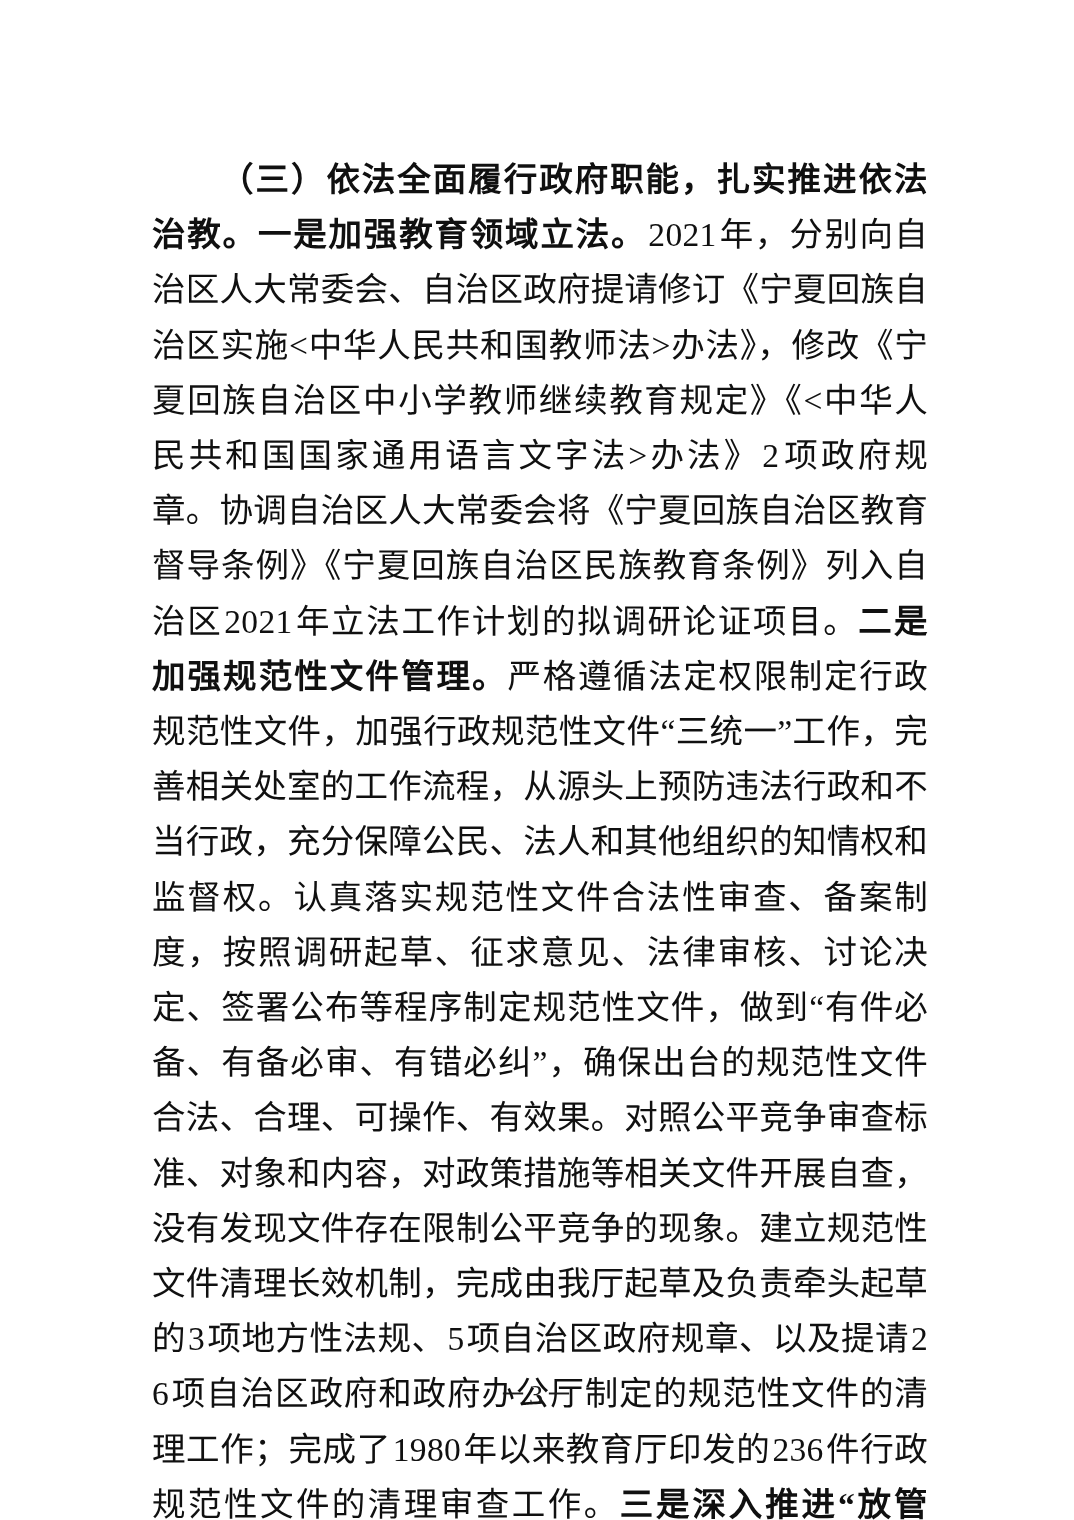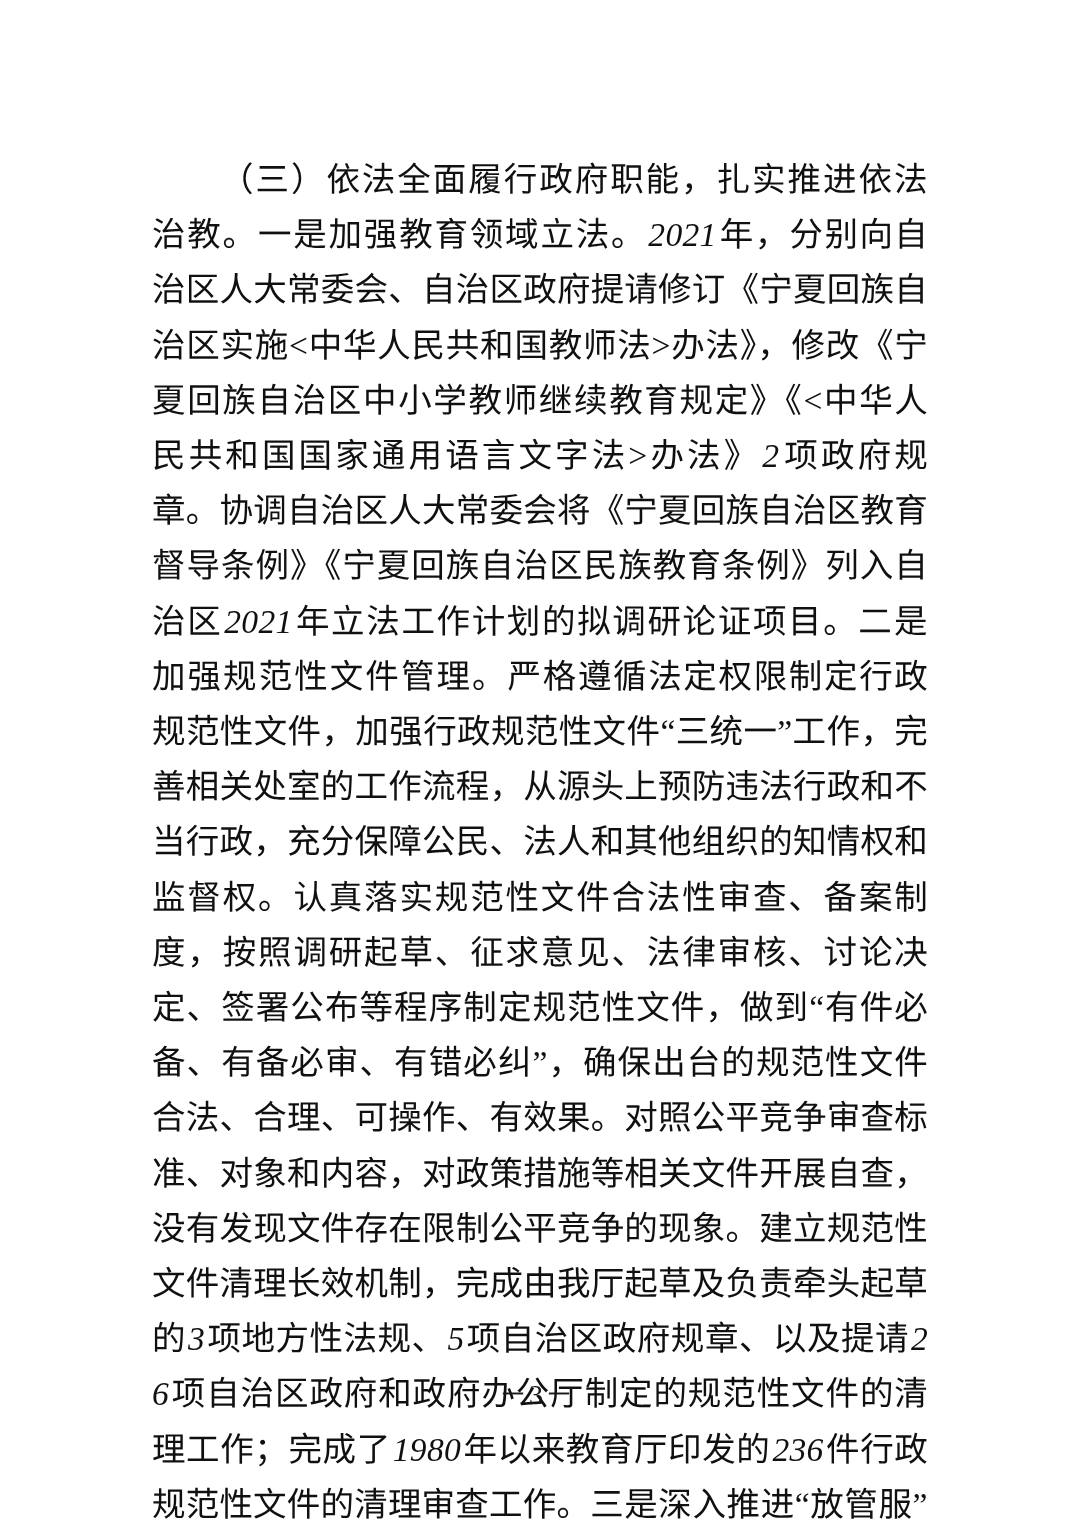--- a/index.html
+++ b/index.html
@@ -42,30 +42,29 @@
     text-align: justify;
     text-justify: inter-character;
     text-indent: 68px;
     letter-spacing: 0.2px;
     word-break: break-all;
     color: #101010;
   }
 
   
   .lead {
-    font-weight: 400;
+    font-weight: 700;
     letter-spacing: 0.6px;
   }
 
   
   .num {
     font-family: "Liberation Serif", "DejaVu Serif", serif;
     padding: 0 2px;
     letter-spacing: 0.3px;
-    font-style: italic;
   }
 
   
   .footer {
     position: absolute;
     left: 0;
     top: 1378px;
     width: 1074px;
     text-align: center;
   }

